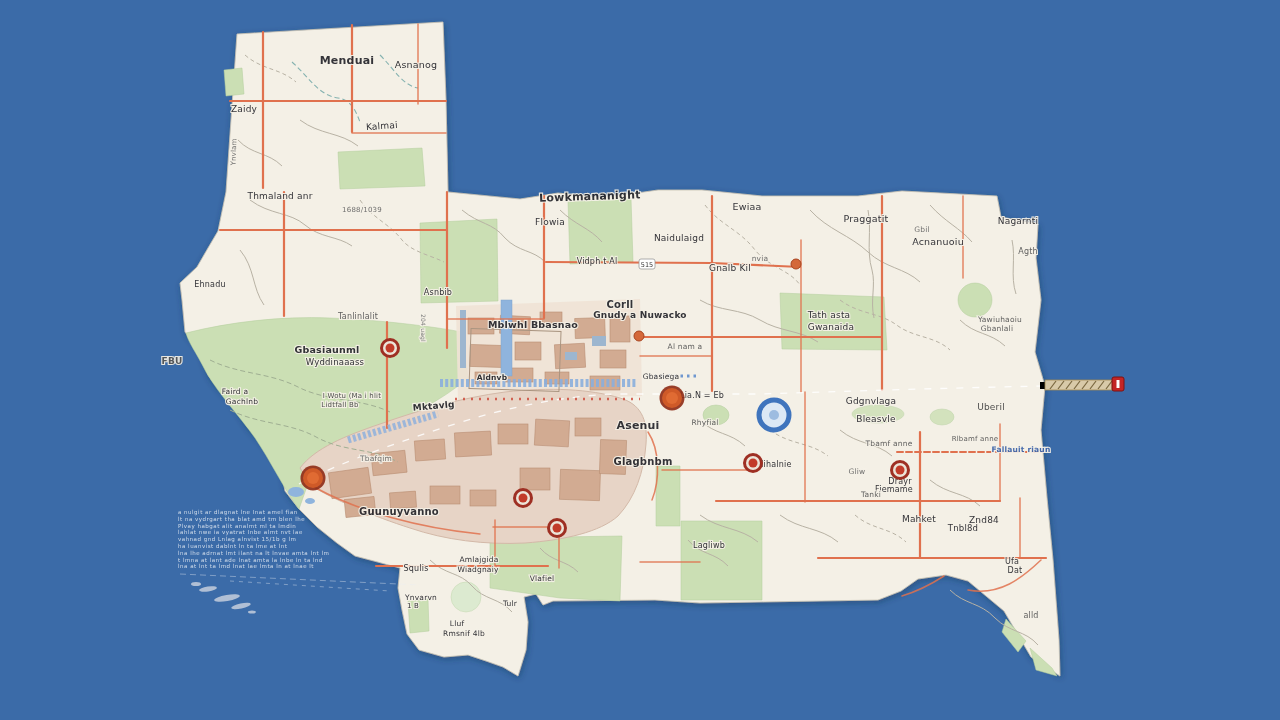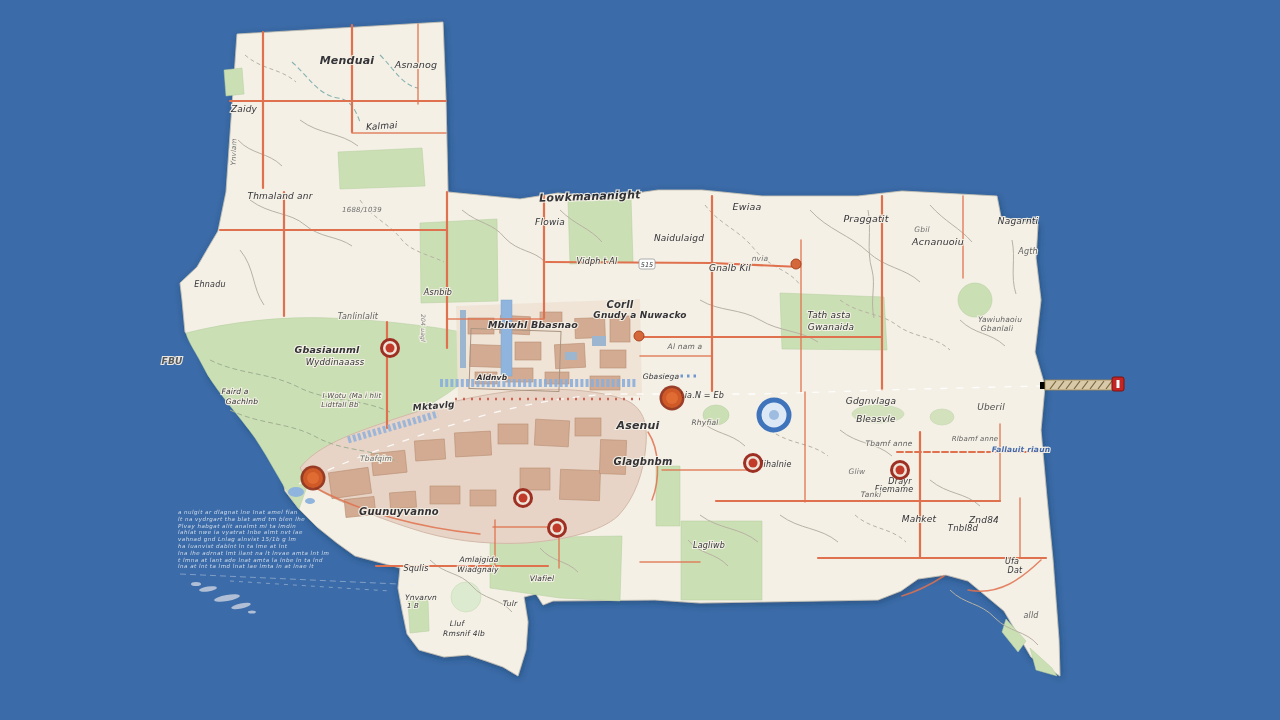--- a/index.html
+++ b/index.html
@@ -1,17 +1,17 @@
 <!DOCTYPE html>
 <html style="--water: #3b6ba8; --land: #f4f0e6; --park: #cbdfb4; --parkLight: #dcead0; --urban: #e7d4c6; --urbanLight: #efe2d5; --building: #d2ab92; --roadMinor: #b8b2a4; --roadOrange: #e0714e; --highway: #f2c84d; --highwayCasing: #d9973f; --highwayPale: #eed9a0; --waterFeature: #8fb4dd; --blueBand: #89aedd; --markerRed: #b03226; --label: #26262c; --labelBlue: #3b62a8;"><head>
 <meta charset="utf-8">
 <style>
   html,body{margin:0;padding:0;width:1280px;height:720px;overflow:hidden;
     font-family:"DejaVu Sans", sans-serif;}
-  #stage{position:relative;width:1280px;height:599px;background:var(--water,#3b6ba8);font-style:italic;}
+  #stage{position:relative;width:1280px;height:599px;background:var(--water,#3b6ba8);}
   svg{display:block}
   .rd-o{stroke:var(--roadOrange);stroke-width:2.2;fill:none;stroke-linecap:round}
   .rd-o.thin{stroke-width:1.5;opacity:.85}
   .rd-o.dash{stroke-dasharray:6 3;stroke-width:2}
   .mr{stroke:var(--roadMinor);stroke-width:1;fill:none}
   .mr.d{stroke-dasharray:4 3}
   .trail{stroke:#9fae92;stroke-width:1;fill:none;stroke-dasharray:5 3}
   .crk{stroke:#85b2b0;stroke-width:1.1;fill:none;stroke-dasharray:5 3}
   .hwc{stroke:var(--hwyCase);fill:none;stroke-linecap:round}
   .hw{stroke:var(--hwy);fill:none;stroke-linecap:round}

